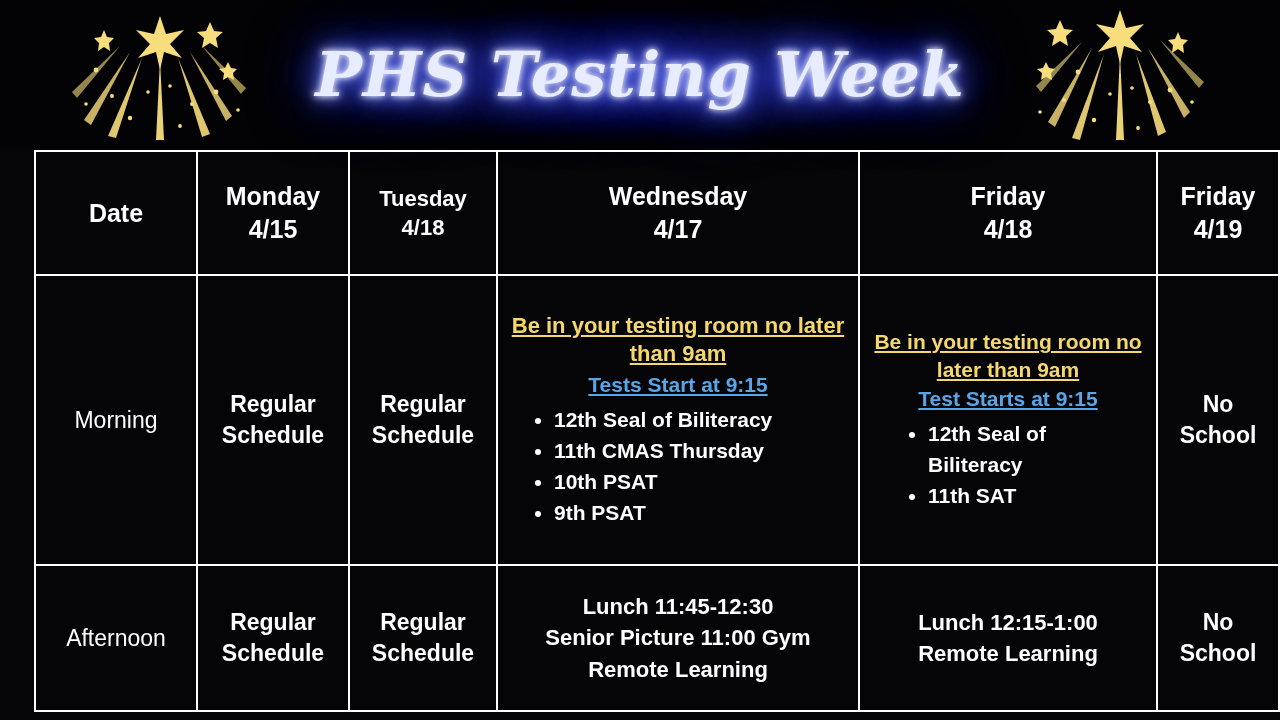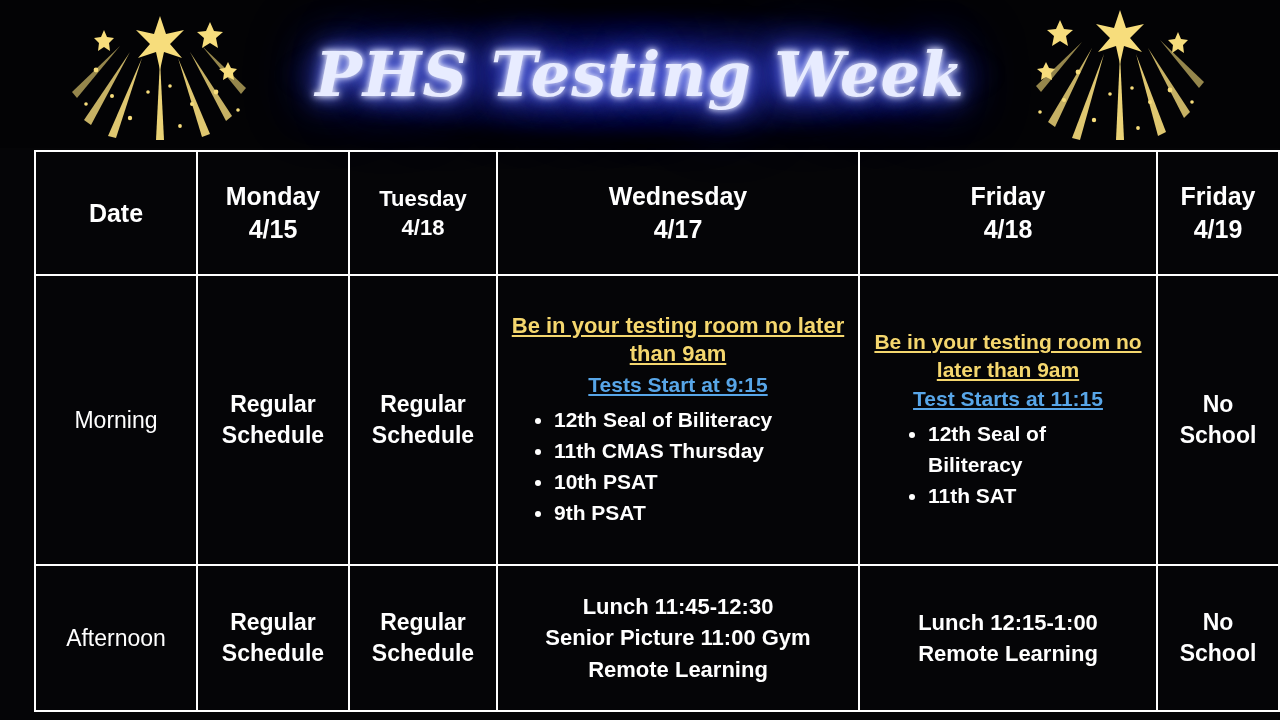--- a/index.html
+++ b/index.html
@@ -268,21 +268,21 @@
                 <li>12th Seal of Biliteracy</li>
                 <li>11th  CMAS Thursday</li>
                 <li>10th  PSAT</li>
                 <li>9th  PSAT</li>
               </ul>
             </div>
           </td>
           <td>
             <div class="cell-block">
               <div class="notice narrow">Be in your testing room no later than 9am</div>
-              <div class="starts">Test Starts at 11:15</div>
+              <div class="starts">Test Starts at 9:15</div>
               <ul class="tests narrow">
                 <li>12th Seal of Biliteracy</li>
                 <li>11th SAT</li>
               </ul>
             </div>
           </td>
           <td class="noschool">No School</td>
         </tr>
 
         <tr class="afternoon-row">

